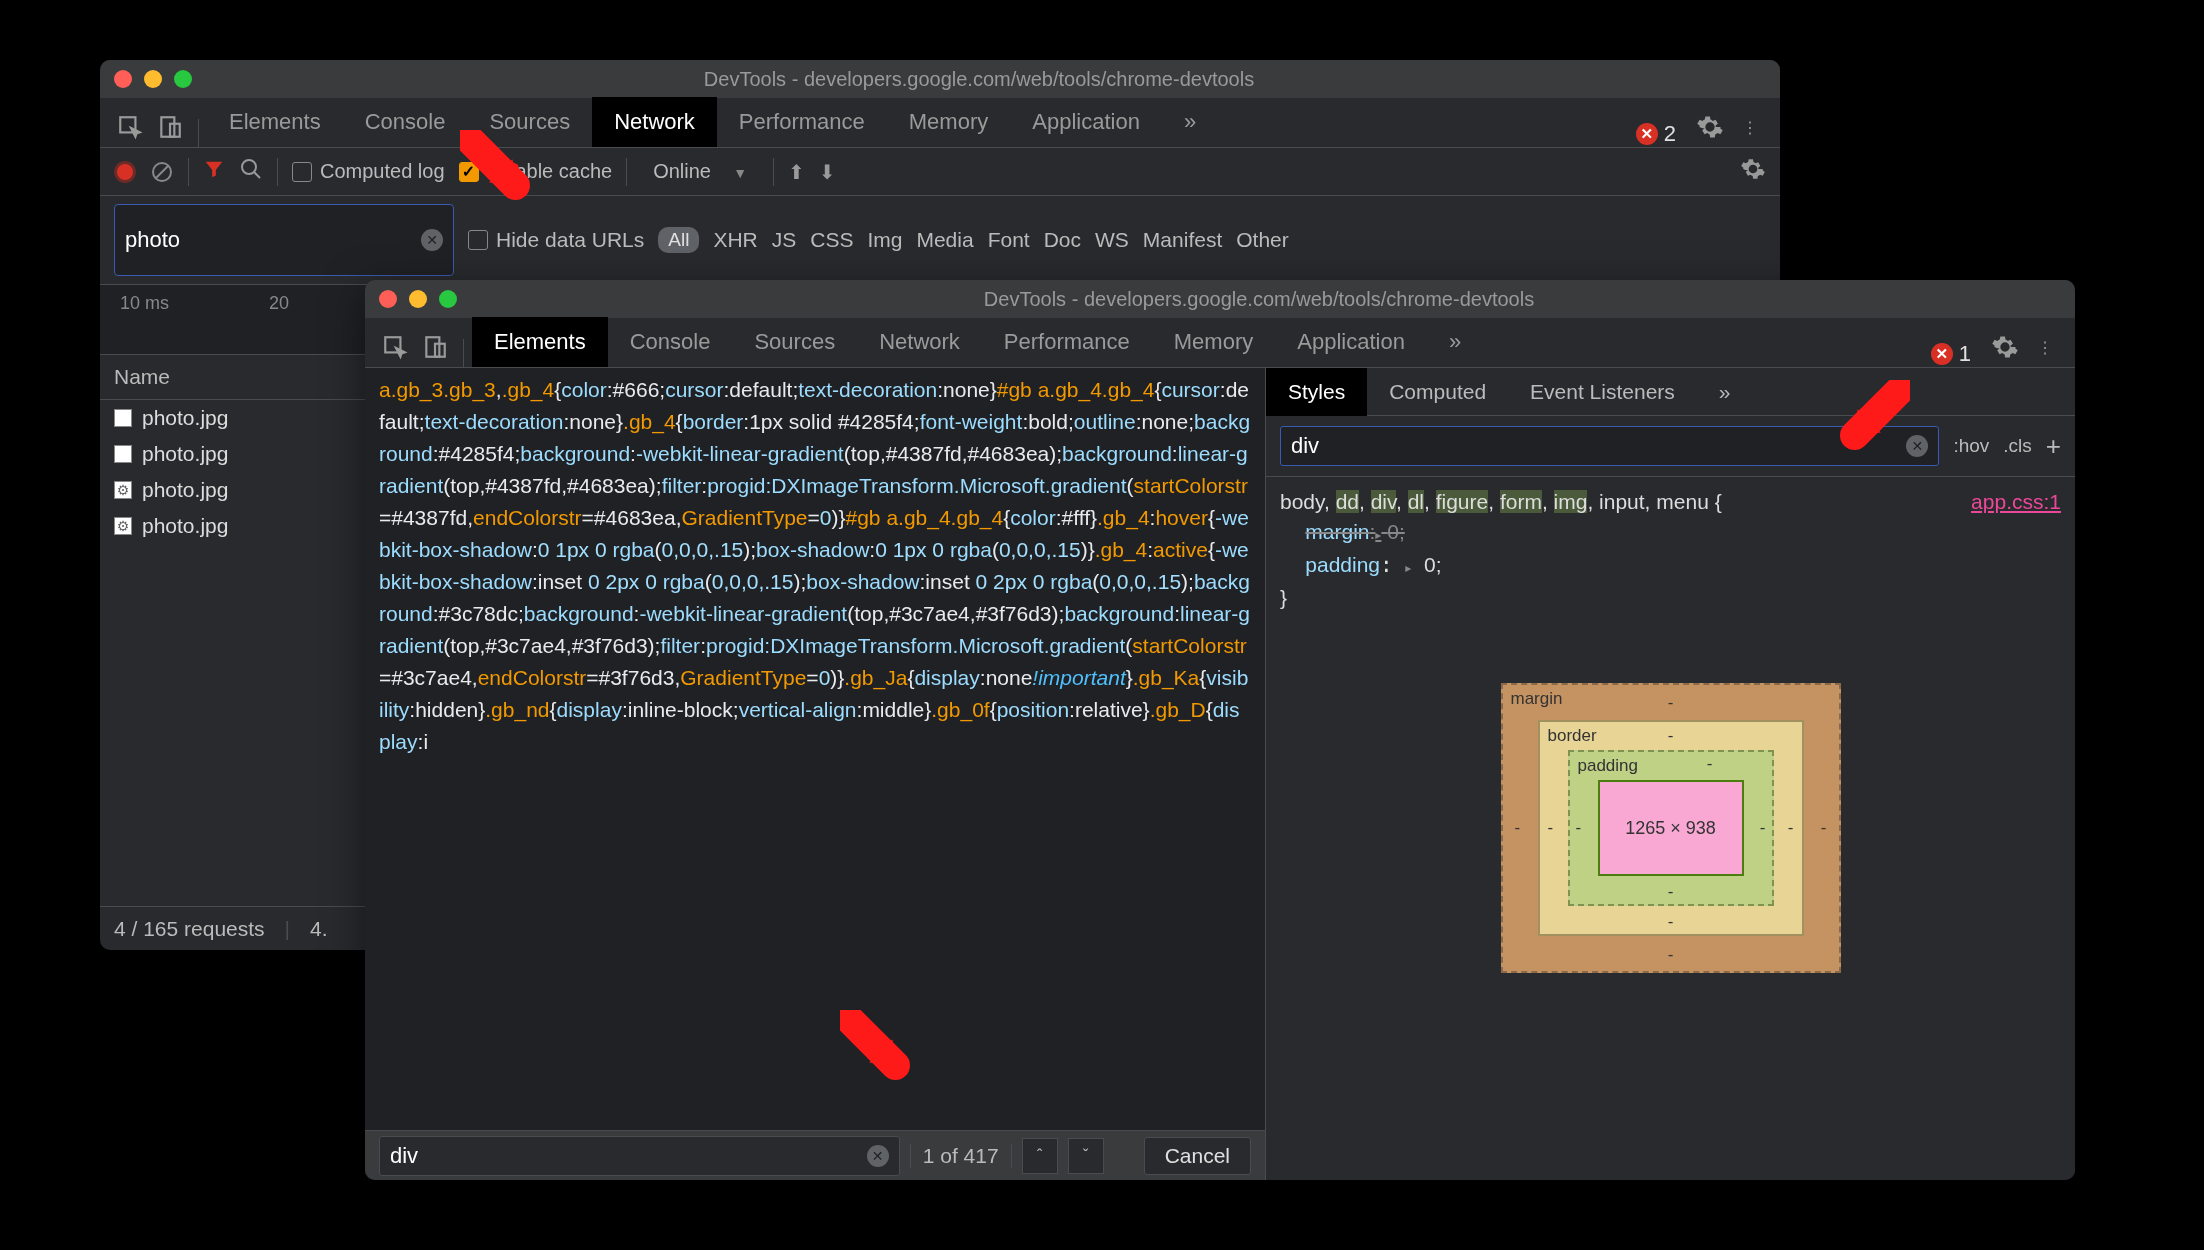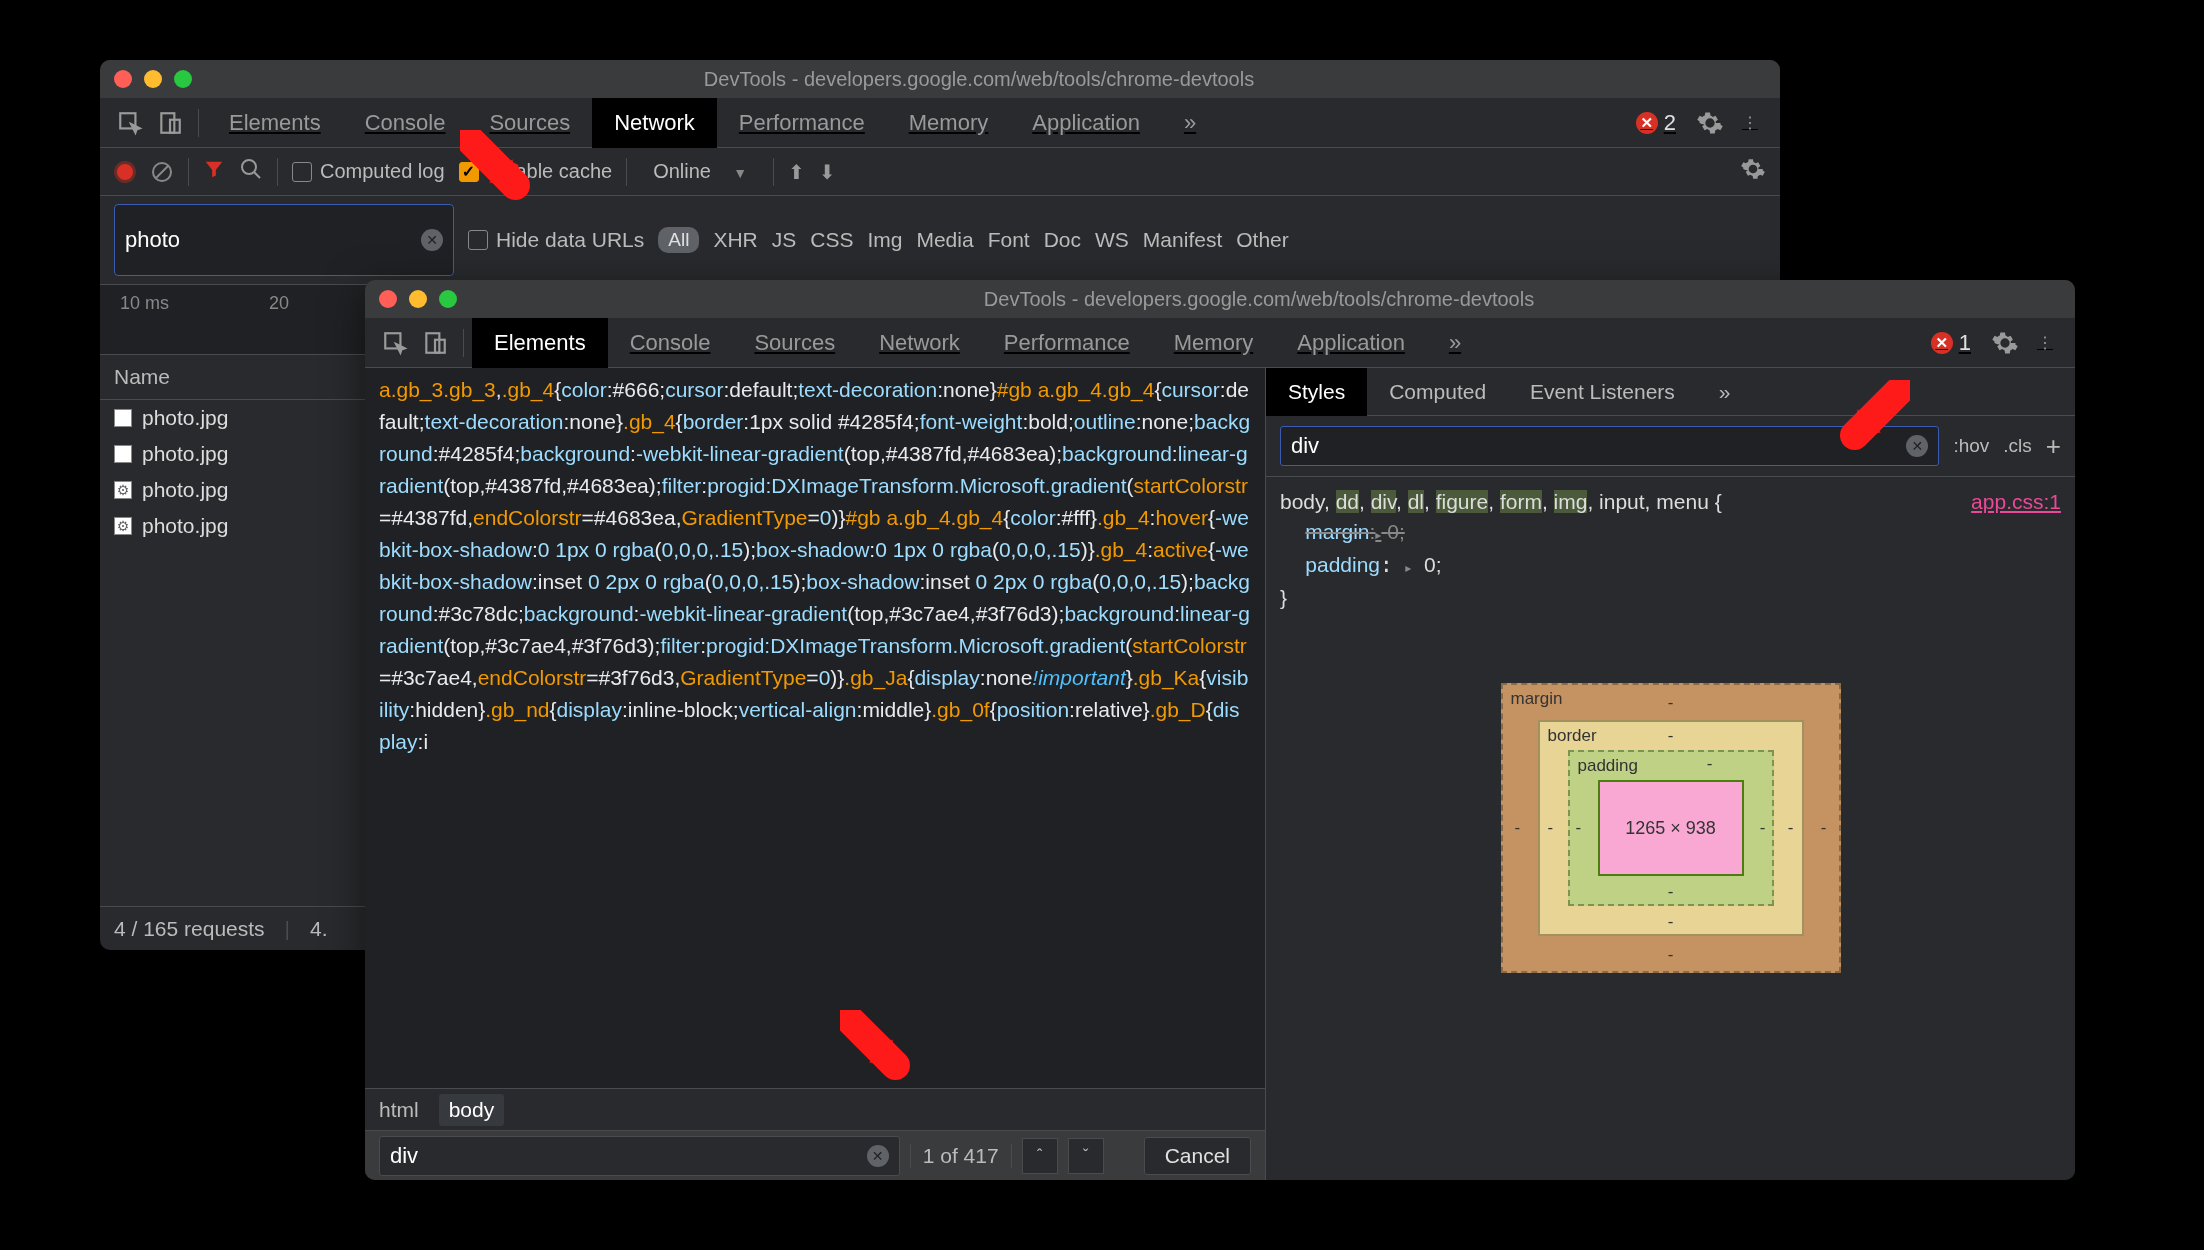--- a/index.html
+++ b/index.html
@@ -7,21 +7,21 @@
 .window { position: absolute; background: #292a2d; border-radius: 10px; box-shadow: 0 10px 40px rgba(0,0,0,0.5); overflow: hidden; }
 .win1 { left: 100px; top: 60px; width: 1680px; height: 890px; }
 .win2 { left: 365px; top: 280px; width: 1710px; height: 900px; }
 .titlebar { height: 38px; background: #3a3b3d; display: flex; align-items: center; padding: 0 14px; }
 .traffic { display: flex; gap: 12px; }
 .dot { width: 18px; height: 18px; border-radius: 50%; }
 .dot.red { background: #ff5f57; }
 .dot.yellow { background: #febc2e; }
 .dot.green { background: #28c840; }
 .title { flex: 1; text-align: center; color: #9a9a9a; font-size: 20px; }
-.tabbar { height: 50px; background: #292a2d; display: flex; align-items: center; padding: 0 10px; border-bottom: 1px solid #494b4e; gap: 0; text-decoration: underline; }
+.tabbar { height: 50px; background: #292a2d; display: flex; align-items: flex-end; padding: 0 10px; border-bottom: 1px solid #494b4e; gap: 0; }
 .tabbar .icon-btn { width: 40px; height: 40px; display: flex; align-items: center; justify-content: center; color: #9a9a9a; cursor: pointer; }
 .tab { padding: 12px 22px; color: #9a9a9a; font-size: 22px; cursor: pointer; }
 .tab.active { color: #fff; background: #000; }
 .spacer { flex: 1; }
 .err-badge { display: flex; align-items: center; gap: 6px; color: #e0e0e0; font-size: 22px; margin-right: 14px; }
 .err-badge .circ { width: 22px; height: 22px; border-radius: 50%; background: #d93025; color: #fff; display: flex; align-items: center; justify-content: center; font-size: 15px; font-weight: bold; }
 .toolbar { height: 48px; background: #292a2d; display: flex; align-items: center; padding: 0 14px; border-bottom: 1px solid #494b4e; gap: 14px; color: #bbb; font-size: 20px; }
 .rec { width: 22px; height: 22px; border-radius: 50%; background: #d93025; border: 3px solid #6b2b26; }
 .ban { width: 24px; height: 24px; color: #888; }
 .funnel { color: #d93025; }
@@ -259,24 +259,20 @@
     <div class="icon-btn">
         <svg viewBox="0 0 24 24" width="28" height="28" fill="currentColor">
           <path d="M12 8a4 4 0 100 8 4 4 0 000-8zm9 4a7 7 0 01-.1 1.2l2 1.6-2 3.4-2.4-1a7 7 0 01-2 1.2l-.4 2.6h-4l-.4-2.6a7 7 0 01-2-1.2l-2.4 1-2-3.4 2-1.6A7 7 0 013 12a7 7 0 01.1-1.2l-2-1.6 2-3.4 2.4 1a7 7 0 012-1.2L8 3h4l.4 2.6a7 7 0 012 1.2l2.4-1 2 3.4-2 1.6c.1.4.2.8.2 1.2z"></path>
         </svg>
       </div>
     <div class="icon-btn">⋮</div>
   </div>
   <div class="win2-body">
     <div class="panel-left">
       <div class="code-area"><span class="sel-class">a.gb_3.gb_3</span><span class="punc">,</span><span class="sel-class">.gb_4</span><span class="brace">{</span><span class="prop">color</span><span class="punc">:</span><span class="hexval">#666</span><span class="punc">;</span><span class="prop">cursor</span><span class="punc">:</span><span class="str">default</span><span class="punc">;</span><span class="prop">text-decoration</span><span class="punc">:</span><span class="str">none</span><span class="brace">}</span><span class="sel-class">#gb a.gb_4.gb_4</span><span class="brace">{</span><span class="prop">cursor</span><span class="punc">:</span><span class="str">default</span><span class="punc">;</span><span class="prop">text-decoration</span><span class="punc">:</span><span class="str">none</span><span class="brace">}</span><span class="sel-class">.gb_4</span><span class="brace">{</span><span class="prop">border</span><span class="punc">:</span><span class="str">1px solid </span><span class="hexval">#4285f4</span><span class="punc">;</span><span class="prop">font-weight</span><span class="punc">:</span><span class="str">bold</span><span class="punc">;</span><span class="prop">outline</span><span class="punc">:</span><span class="str">none</span><span class="punc">;</span><span class="prop">background</span><span class="punc">:</span><span class="hexval">#4285f4</span><span class="punc">;</span><span class="prop">background</span><span class="punc">:</span><span class="func">-webkit-linear-gradient</span><span class="punc">(</span><span class="str">top</span><span class="punc">,</span><span class="hexval">#4387fd</span><span class="punc">,</span><span class="hexval">#4683ea</span><span class="punc">);</span><span class="prop">background</span><span class="punc">:</span><span class="func">linear-gradient</span><span class="punc">(</span><span class="str">top</span><span class="punc">,</span><span class="hexval">#4387fd</span><span class="punc">,</span><span class="hexval">#4683ea</span><span class="punc">);</span><span class="prop">filter</span><span class="punc">:</span><span class="func">progid:DXImageTransform.Microsoft.gradient</span><span class="punc">(</span><span class="sel-class">startColorstr</span><span class="punc">=</span><span class="hexval">#4387fd</span><span class="punc">,</span><span class="sel-class">endColorstr</span><span class="punc">=</span><span class="hexval">#4683ea</span><span class="punc">,</span><span class="sel-class">GradientType</span><span class="punc">=</span><span class="num">0</span><span class="punc">)</span><span class="brace">}</span><span class="sel-class">#gb a.gb_4.gb_4</span><span class="brace">{</span><span class="prop">color</span><span class="punc">:</span><span class="hexval">#fff</span><span class="brace">}</span><span class="sel-class">.gb_4</span><span class="punc">:</span><span class="sel-class">hover</span><span class="brace">{</span><span class="prop">-webkit-box-shadow</span><span class="punc">:</span><span class="num">0 1px 0 </span><span class="func">rgba</span><span class="punc">(</span><span class="num">0,0,0,.15</span><span class="punc">);</span><span class="prop">box-shadow</span><span class="punc">:</span><span class="num">0 1px 0 </span><span class="func">rgba</span><span class="punc">(</span><span class="num">0,0,0,.15</span><span class="punc">)</span><span class="brace">}</span><span class="sel-class">.gb_4</span><span class="punc">:</span><span class="sel-class">active</span><span class="brace">{</span><span class="prop">-webkit-box-shadow</span><span class="punc">:</span><span class="str">inset </span><span class="num">0 2px 0 </span><span class="func">rgba</span><span class="punc">(</span><span class="num">0,0,0,.15</span><span class="punc">);</span><span class="prop">box-shadow</span><span class="punc">:</span><span class="str">inset </span><span class="num">0 2px 0 </span><span class="func">rgba</span><span class="punc">(</span><span class="num">0,0,0,.15</span><span class="punc">);</span><span class="prop">background</span><span class="punc">:</span><span class="hexval">#3c78dc</span><span class="punc">;</span><span class="prop">background</span><span class="punc">:</span><span class="func">-webkit-linear-gradient</span><span class="punc">(</span><span class="str">top</span><span class="punc">,</span><span class="hexval">#3c7ae4</span><span class="punc">,</span><span class="hexval">#3f76d3</span><span class="punc">);</span><span class="prop">background</span><span class="punc">:</span><span class="func">linear-gradient</span><span class="punc">(</span><span class="str">top</span><span class="punc">,</span><span class="hexval">#3c7ae4</span><span class="punc">,</span><span class="hexval">#3f76d3</span><span class="punc">);</span><span class="prop">filter</span><span class="punc">:</span><span class="func">progid:DXImageTransform.Microsoft.gradient</span><span class="punc">(</span><span class="sel-class">startColorstr</span><span class="punc">=</span><span class="hexval">#3c7ae4</span><span class="punc">,</span><span class="sel-class">endColorstr</span><span class="punc">=</span><span class="hexval">#3f76d3</span><span class="punc">,</span><span class="sel-class">GradientType</span><span class="punc">=</span><span class="num">0</span><span class="punc">)</span><span class="brace">}</span><span class="sel-class">.gb_Ja</span><span class="brace">{</span><span class="prop">display</span><span class="punc">:</span><span class="str">none</span><span class="impt">!important</span><span class="brace">}</span><span class="sel-class">.gb_Ka</span><span class="brace">{</span><span class="prop">visibility</span><span class="punc">:</span><span class="str">hidden</span><span class="brace">}</span><span class="sel-class">.gb_nd</span><span class="brace">{</span><span class="prop">display</span><span class="punc">:</span><span class="str">inline-block</span><span class="punc">;</span><span class="prop">vertical-align</span><span class="punc">:</span><span class="str">middle</span><span class="brace">}</span><span class="sel-class">.gb_0f</span><span class="brace">{</span><span class="prop">position</span><span class="punc">:</span><span class="str">relative</span><span class="brace">}</span><span class="sel-class">.gb_D</span><span class="brace">{</span><span class="prop">display</span><span class="punc">:</span><span class="str">i</span></div>
-      <div class="crumb">
-        <span>html</span>
-        <span class="active">body</span>
-      </div>
       <div class="searchbar">
         <div class="search-wrap">
           <input value="div" style="">
           <div class="clear-x">✕</div>
         </div>
         <div class="search-count">1 of 417</div>
         <div class="nav-btn">ˆ</div>
         <div class="nav-btn">ˇ</div>
         <div style="width:20px"></div>
         <div class="cancel-btn">Cancel</div>

